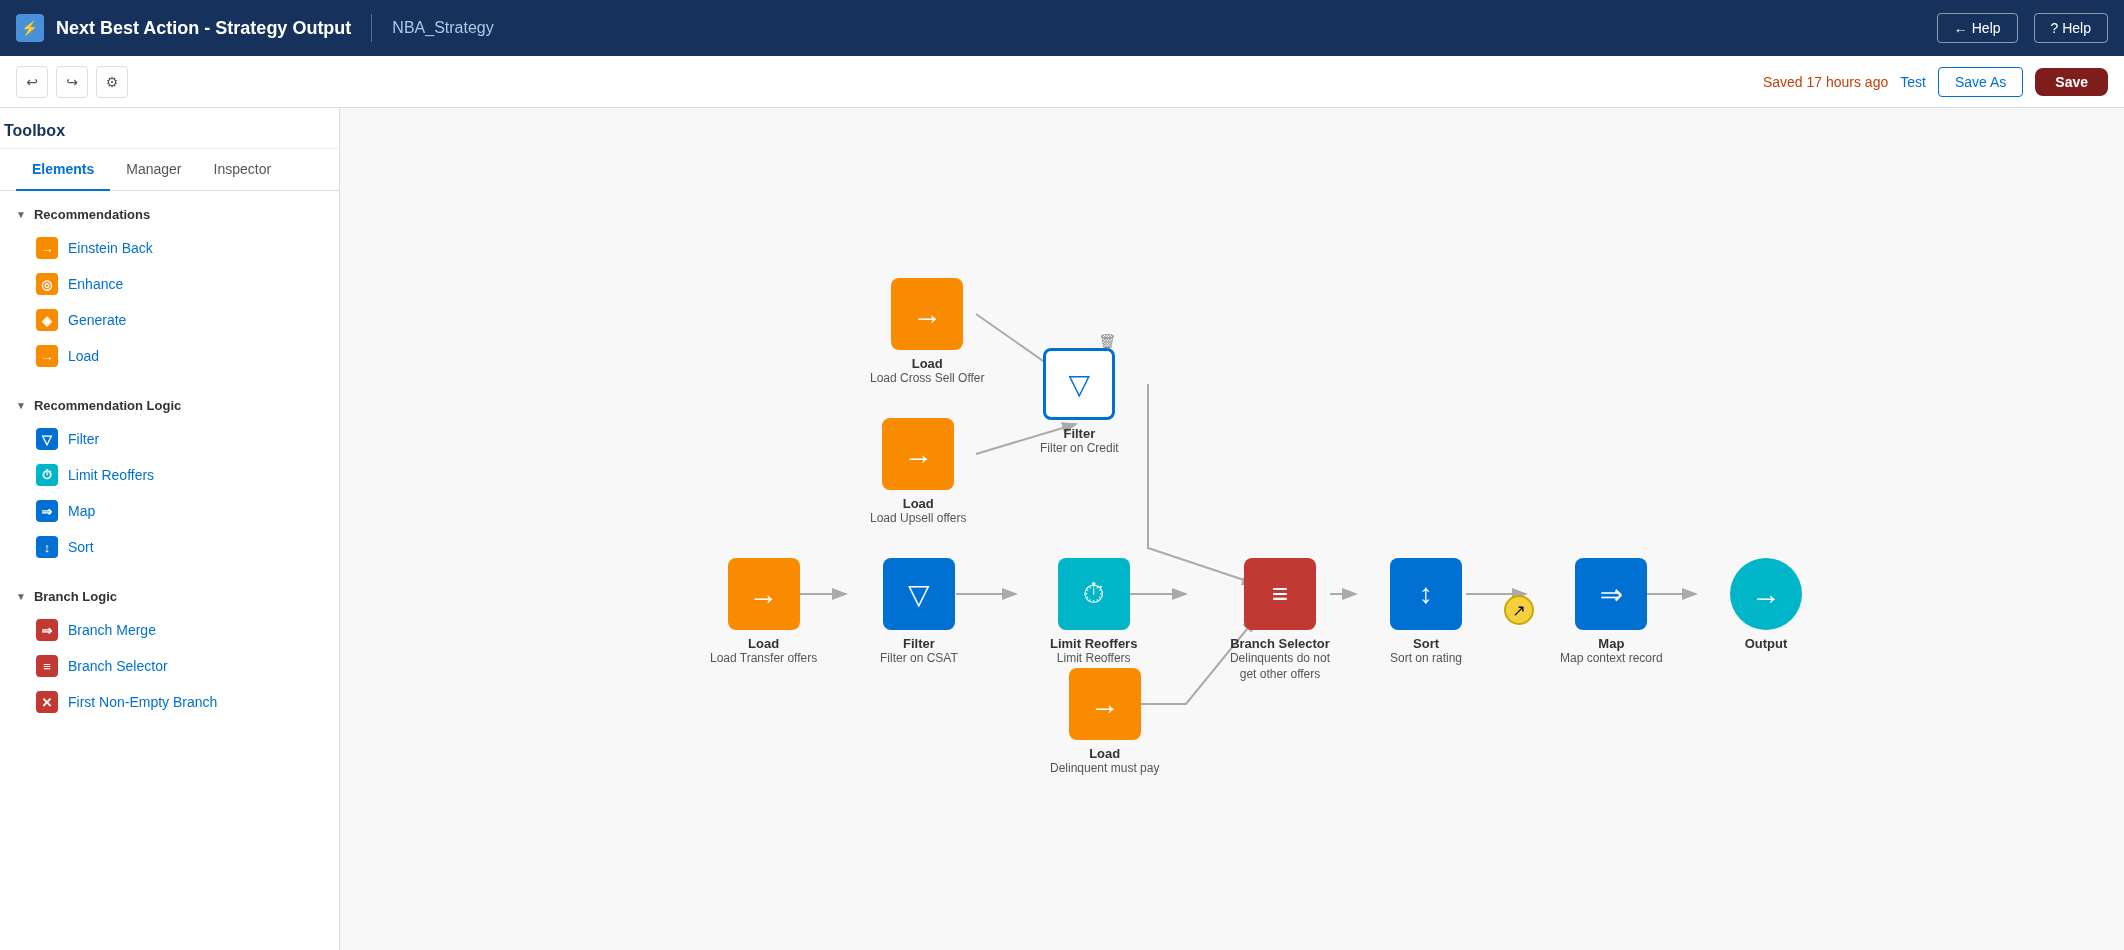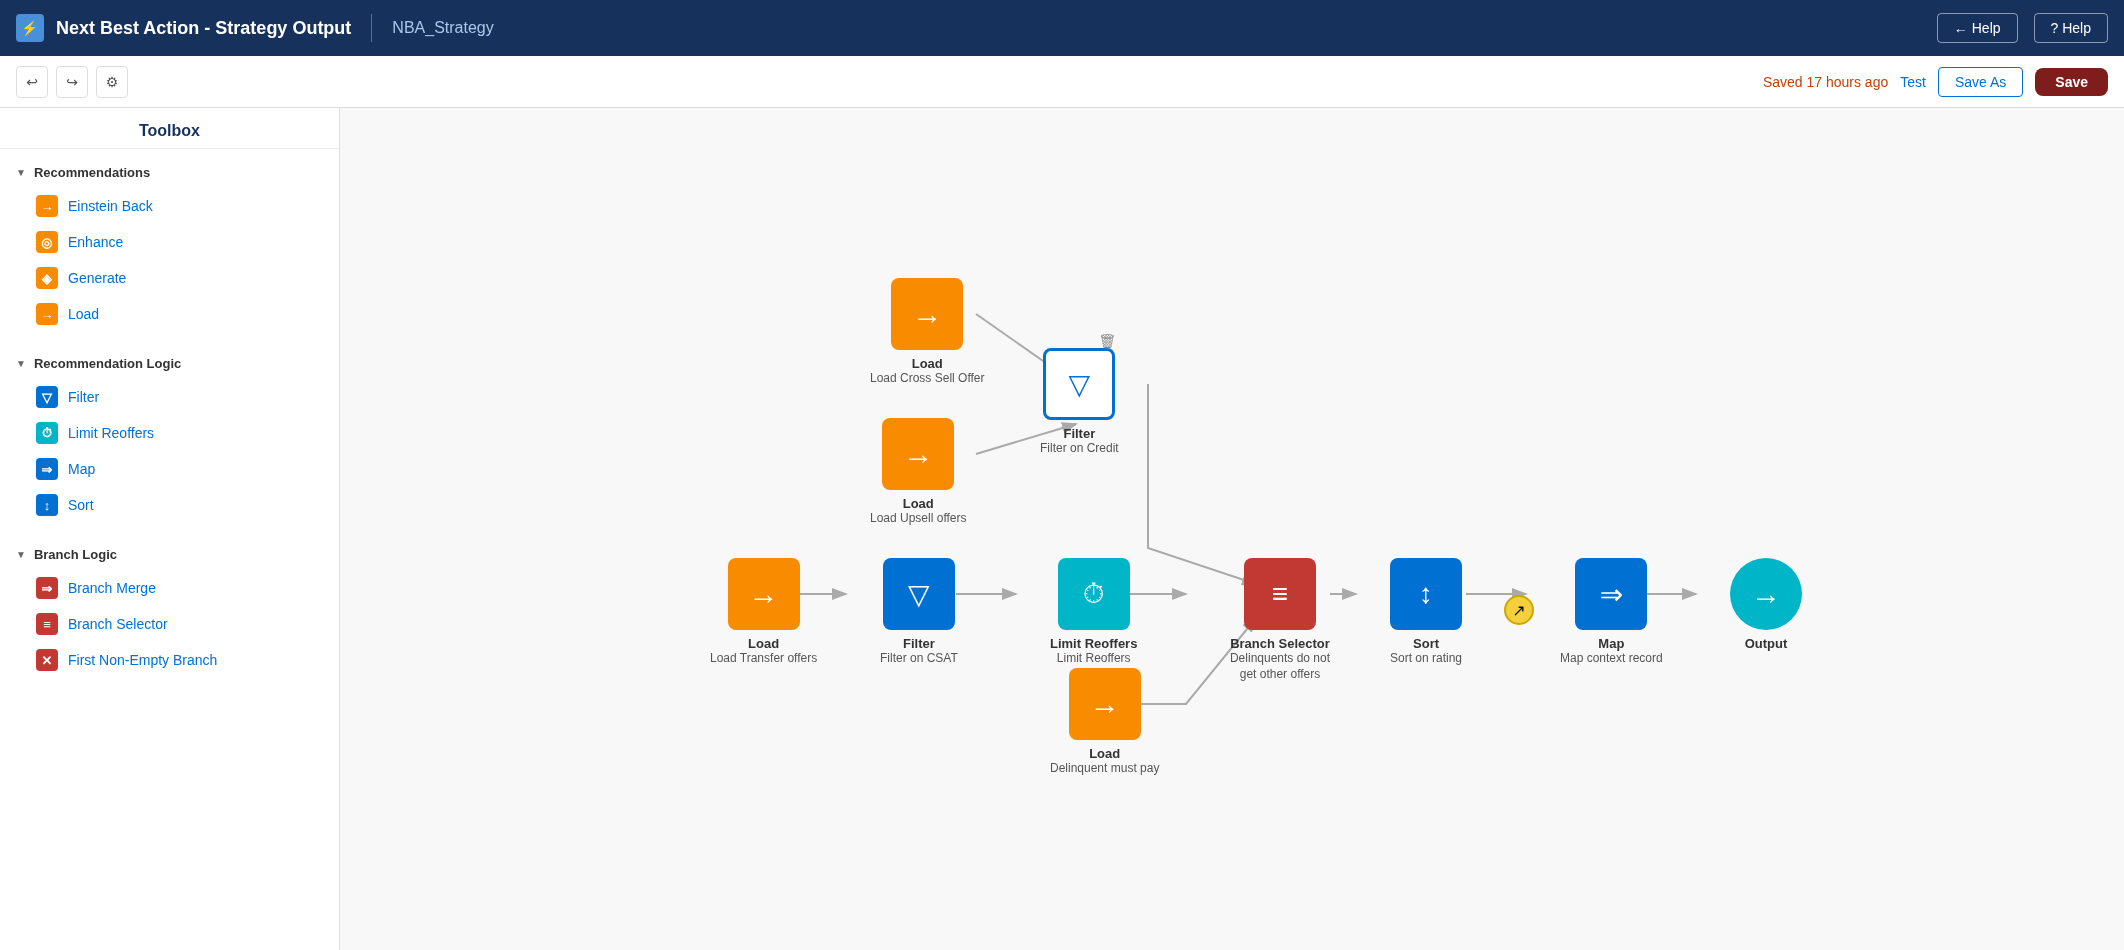--- a/index.html
+++ b/index.html
@@ -45,21 +45,21 @@
       border-right: 1px solid #ddd;
       overflow-y: auto;
       padding-bottom: 20px;
     }
     .sidebar-tabs { display: flex; border-bottom: 1px solid #ddd; padding: 0 16px; }
     .sidebar-tab {
       padding: 12px 16px; cursor: pointer; font-size: 14px; color: #555;
       border-bottom: 2px solid transparent; margin-bottom: -1px;
     }
     .sidebar-tab.active { color: #0070d2; border-bottom: 2px solid #0070d2; font-weight: 600; }
-    .toolbox-title { font-size: 16px; font-weight: 700; padding: 14px 4px 8px; color: #16325c; border-bottom: 1px solid #eee; text-align: center; }
+    .toolbox-title { font-size: 16px; font-weight: 700; padding: 14px 4px 8px; color: #16325c; border-bottom: 1px solid #eee; }
     .sidebar-section { padding: 8px 0; }
     .sidebar-section-header {
       display: flex; align-items: center; gap: 8px;
       padding: 8px 16px; cursor: pointer;
       font-size: 13px; font-weight: 700; color: #333;
     }
     .sidebar-section-chevron { font-size: 10px; color: #666; }
     .sidebar-item {
       display: flex; align-items: center; gap: 10px;
       padding: 7px 16px 7px 36px; cursor: pointer;
@@ -135,20 +135,25 @@
     <button class="test-btn">Test</button>
     <button class="save-as-btn">Save As</button>
     <button class="save-btn">Save</button>
   </div>
 </div>
 
 <div class="main-layout">
 
   <div class="sidebar">
     <div class="toolbox-title">Toolbox</div>
+    <div class="sidebar-tabs">
+      <div class="sidebar-tab active">Elements</div>
+      <div class="sidebar-tab">Manager</div>
+      <div class="sidebar-tab">Inspector</div>
+    </div>
 
     <div class="sidebar-section">
       <div class="sidebar-section-header">
         <span class="sidebar-section-chevron">▼</span>
         <span>Recommendations</span>
       </div>
       <div class="sidebar-item">
         <span class="item-icon icon-orange">→</span>
         <span>Einstein Back</span>
       </div>

